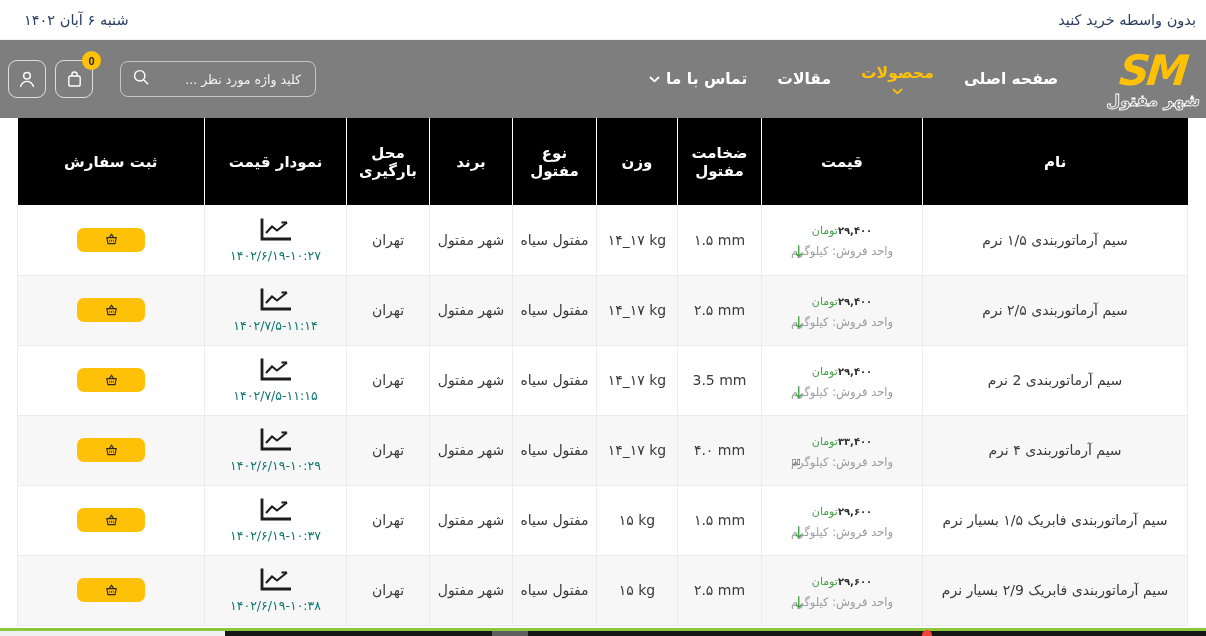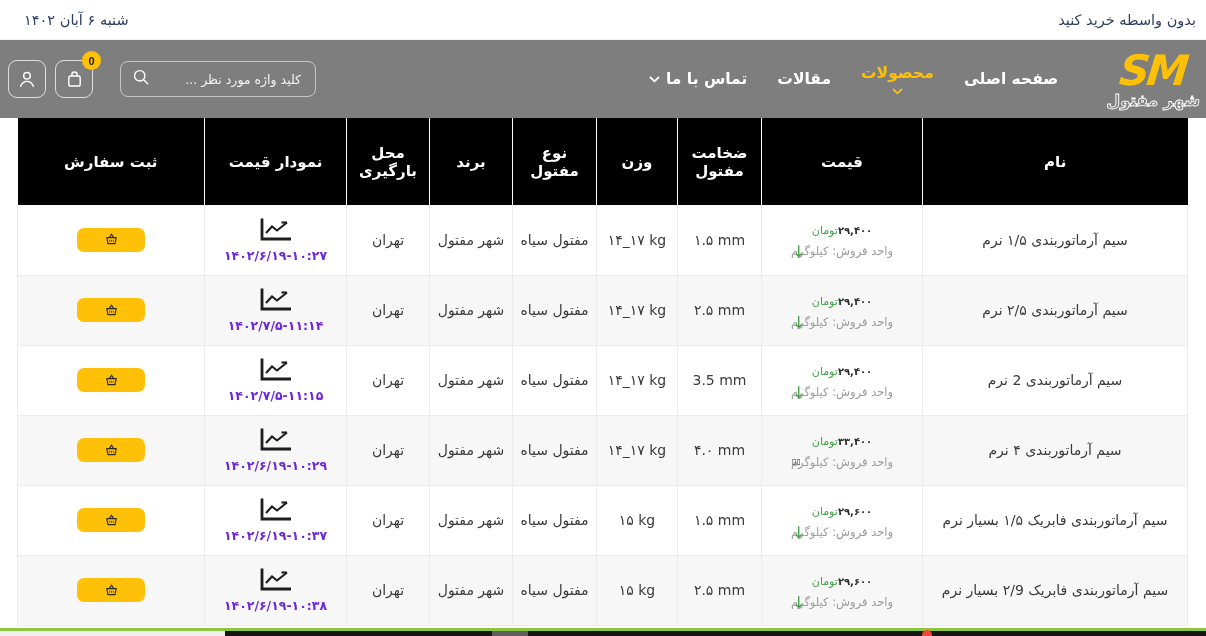--- a/index.html
+++ b/index.html
@@ -82,21 +82,21 @@
   .products tr.alt { background:#f7f7f7; }
   .name-cell { font-size:14.5px; }
   .price-cell { position:relative; }
   .price-main b { font-size:10px; color:#2e2e2e; letter-spacing:.3px;margin-top:24px; }
   .toman { color:#43a047; font-size:11px; }
   .unit-line { color:#9c9c9c; font-size:11.5px; margin-top:7px; }
   .trend { position:absolute; left:30px; top:39px; line-height:1; }
   .trend.down { color:#43a047; font-size:16px; }
   .trend.flat { color:#333; font-size:8px; letter-spacing:0px; top:42px; }
   .chart-link { display:inline-block; cursor:pointer; line-height:0; }
-  .chart-date { font-size:12.5px; color:#6d28d9; margin-top:3px;font-weight:bold; }
+  .chart-date { font-size:12.5px; color:#0f766e; margin-top:3px; }
   .order-btn {
     width:68px; height:24px; background:#ffc107; border:none; border-radius:7px;
     display:flex; align-items:center; justify-content:center; margin:0 auto; cursor:pointer;
   }
 
   
   .footer-green { position:absolute; left:0; right:0; bottom:5px; height:3px; background:#8dc63f; }
   .footer-strip { position:absolute; left:0; right:0; bottom:0; height:5px; background:#f0f0f0; }
   .footer-strip .dark { position:absolute; left:225px; right:0; top:0; bottom:0; background:#161616; }
   .footer-strip .thumb { position:absolute; left:492px; width:36px; top:0; bottom:0; background:#5e5e5e; }

